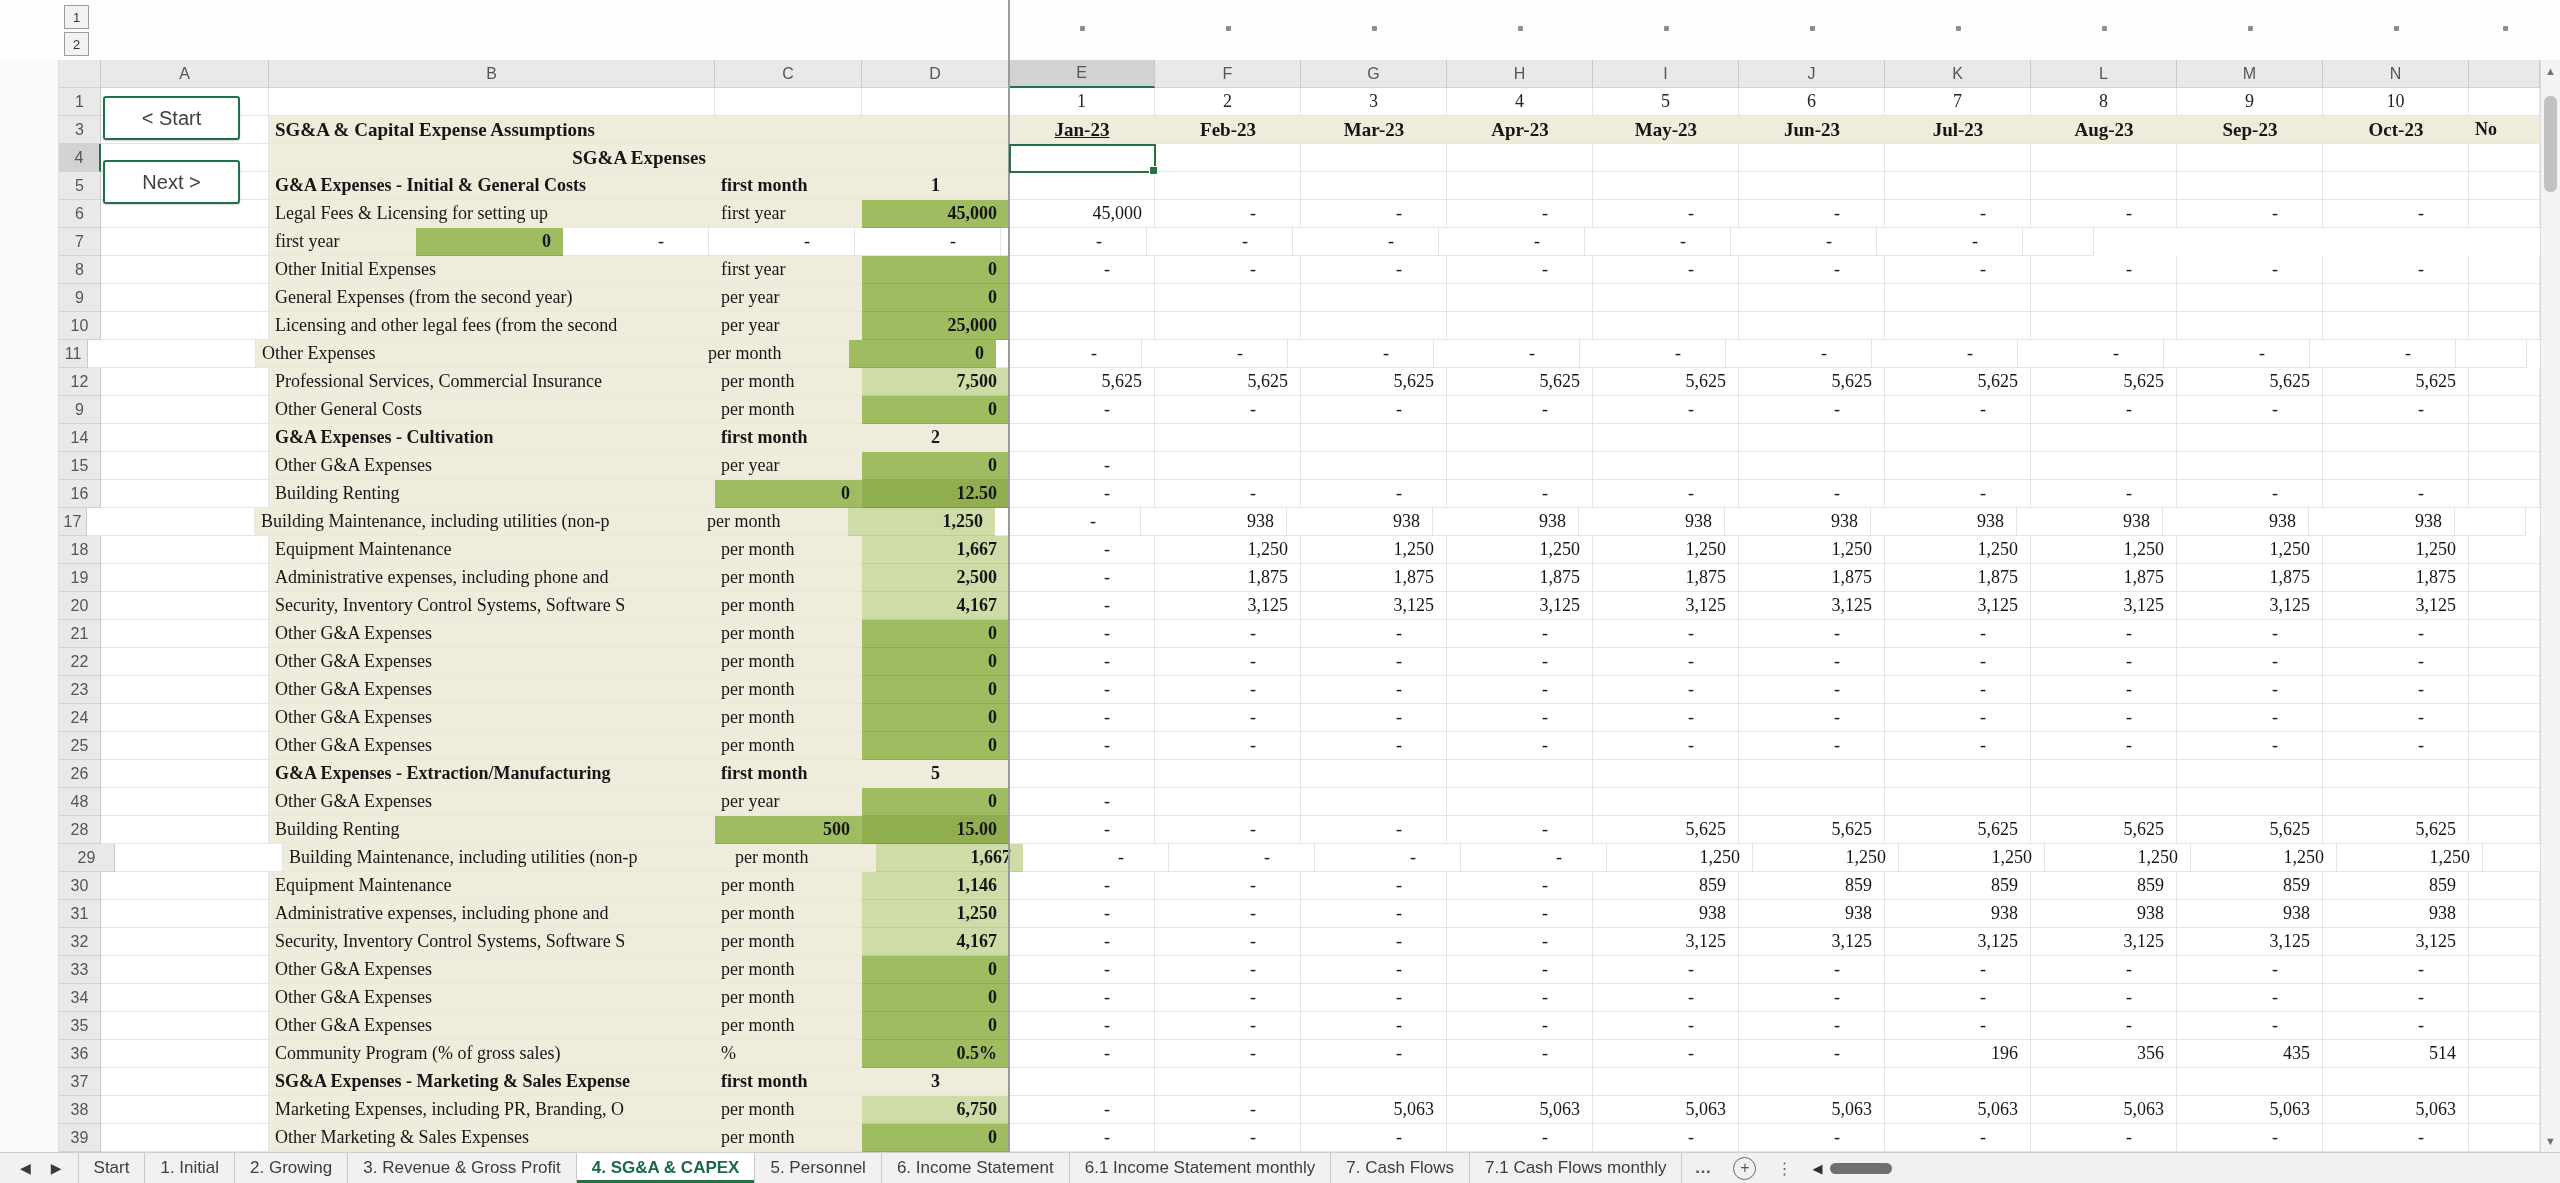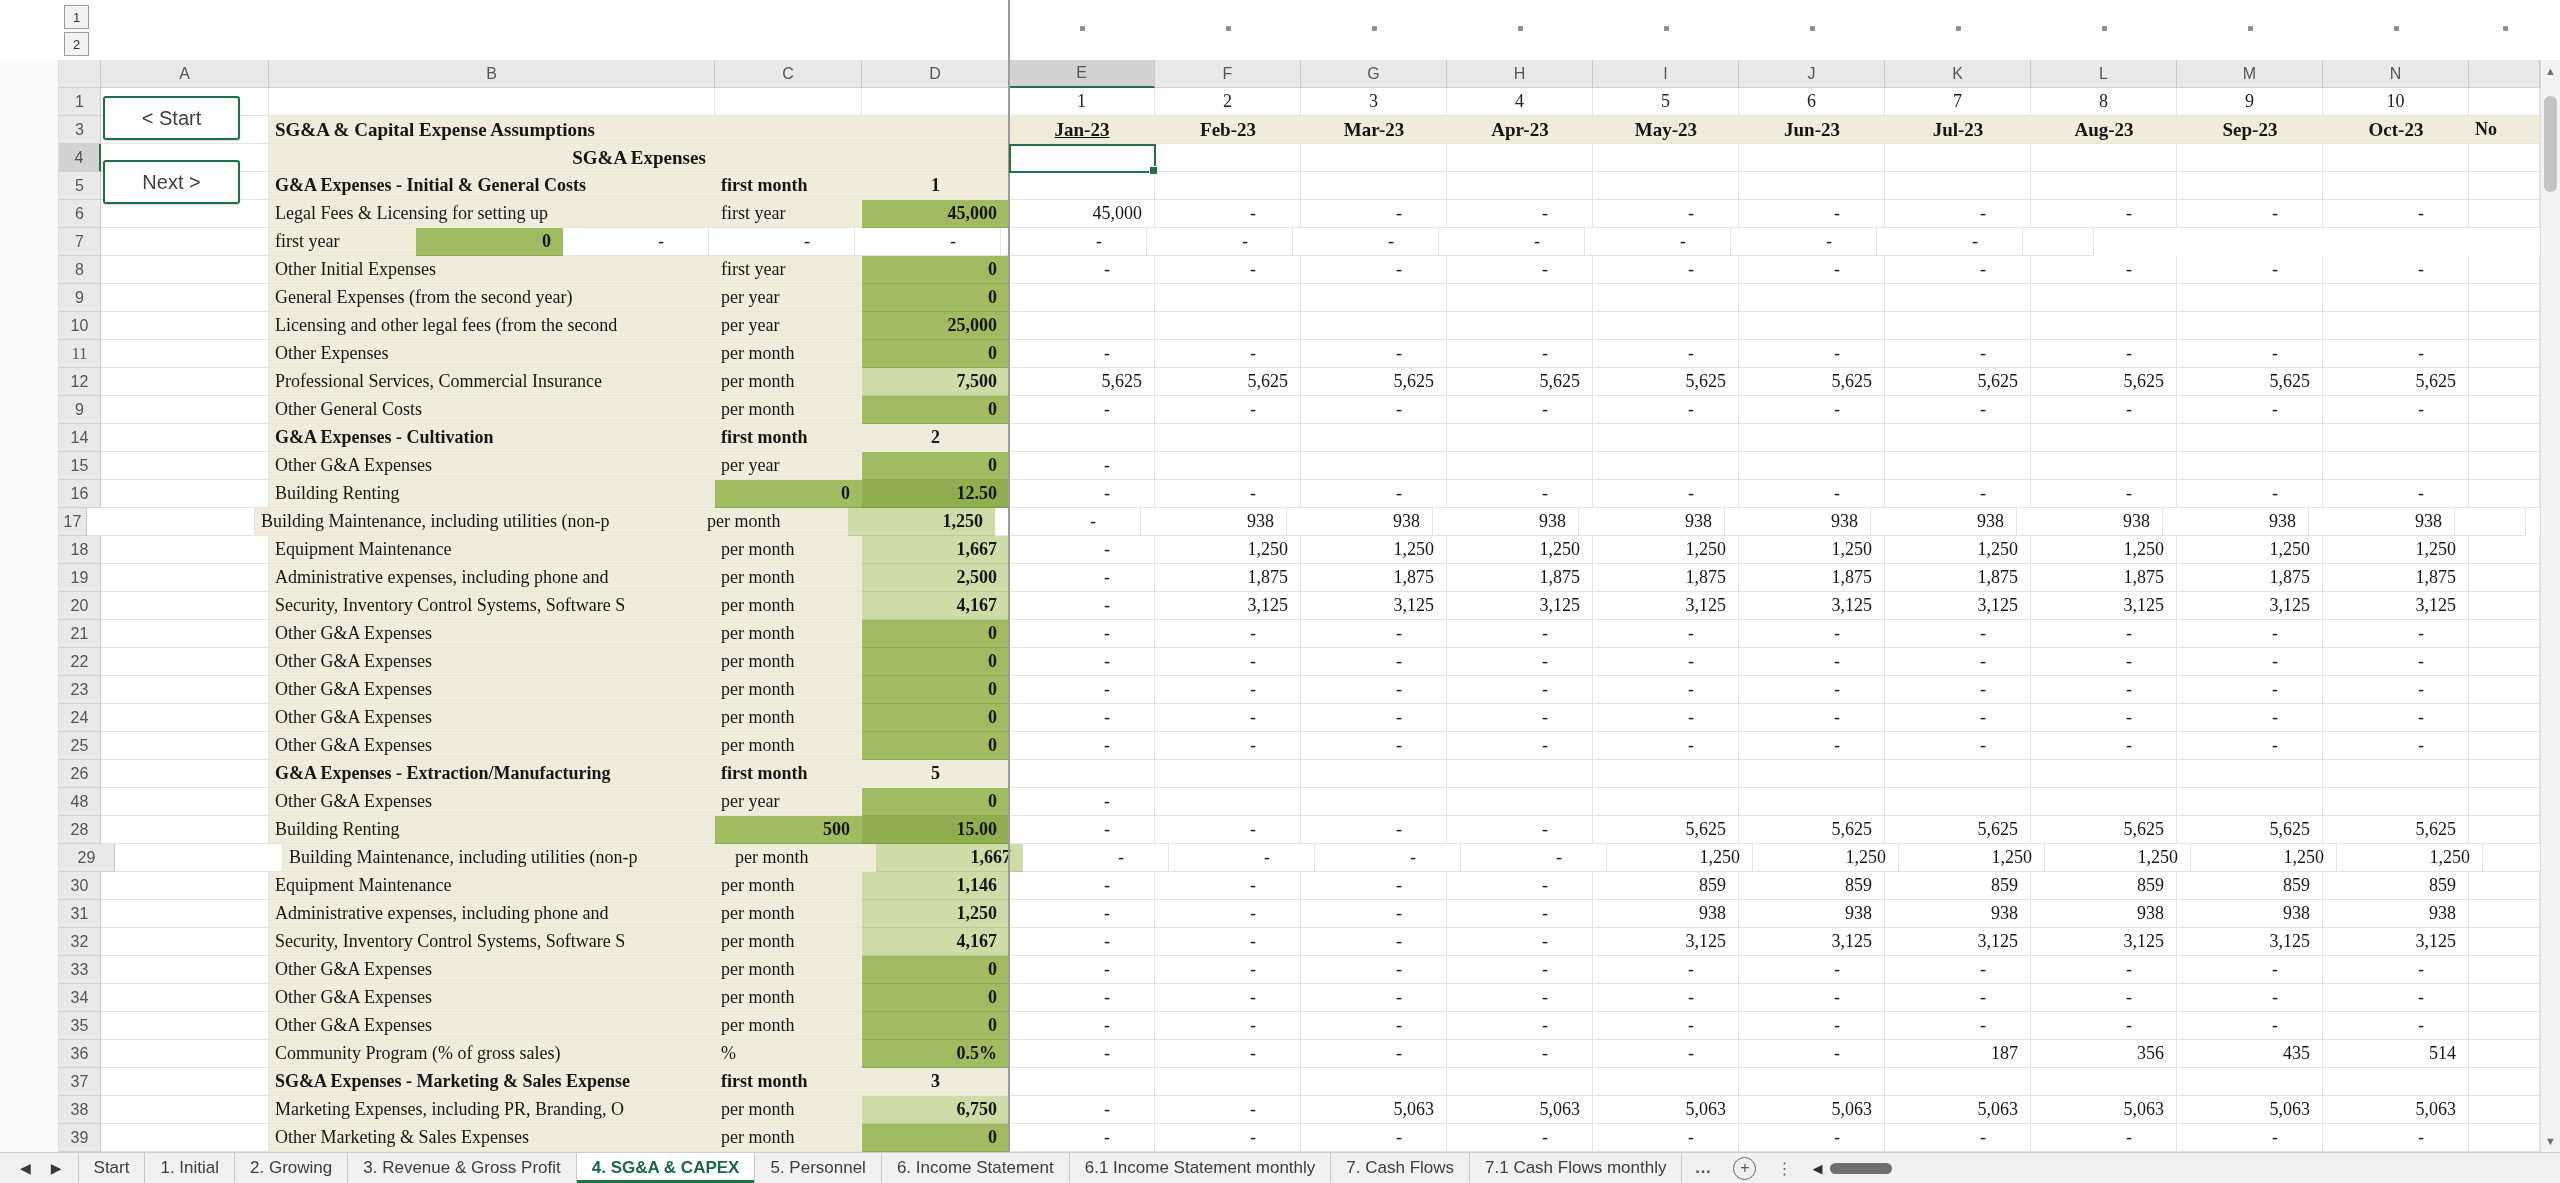--- a/index.html
+++ b/index.html
@@ -289,21 +289,21 @@
         <div class="cell white" style="width: 146px;"></div>
         <div class="cell white" style="width: 146px;"></div>
         <div class="cell white" style="width: 146px;"></div>
         <div class="cell white" style="width: 146px;"></div>
         <div class="cell white" style="width: 146px;"></div>
         <div class="cell white" style="width: 146px;"></div>
         <div class="cell white" style="width: 71px;"></div>
       </div>
       <div class="row">
         <div class="ocell" style="width: 59px;"></div>
-        <div class="rh" style="width: 42px; font-family: Liberation Serif, serif;">11</div>
+        <div class="rh" style="width: 29px;">11</div>
         <div class="cell white" style="width: 168px;"></div>
         <div class="cell beige lpad" style="width: 446px;">Other Expenses</div>
         <div class="cell beige lpad" style="width: 147px;">per month</div>
         <div class="cell green num bold" style="width: 147px;">0</div>
         <div class="cell white dash" style="width: 146px;">-</div>
         <div class="cell white dash" style="width: 146px;">-</div>
         <div class="cell white dash" style="width: 146px;">-</div>
         <div class="cell white dash" style="width: 146px;">-</div>
         <div class="cell white dash" style="width: 146px;">-</div>
         <div class="cell white dash" style="width: 146px;">-</div>
@@ -775,21 +775,21 @@
         <div class="cell white" style="width: 168px;"></div>
         <div class="cell beige lpad" style="width: 446px;">Community Program (% of gross sales)</div>
         <div class="cell beige lpad" style="width: 147px;">%</div>
         <div class="cell green num bold" style="width: 147px;">0.5%</div>
         <div class="cell white dash" style="width: 146px;">-</div>
         <div class="cell white dash" style="width: 146px;">-</div>
         <div class="cell white dash" style="width: 146px;">-</div>
         <div class="cell white dash" style="width: 146px;">-</div>
         <div class="cell white dash" style="width: 146px;">-</div>
         <div class="cell white dash" style="width: 146px;">-</div>
-        <div class="cell white num" style="width: 146px;">187</div>
+        <div class="cell white num" style="width: 146px;">196</div>
         <div class="cell white num" style="width: 146px;">356</div>
         <div class="cell white num" style="width: 146px;">435</div>
         <div class="cell white num" style="width: 146px;">514</div>
         <div class="cell white" style="width: 71px;"></div>
       </div>
       <div class="row">
         <div class="ocell" style="width: 59px;"></div>
         <div class="rh" style="width: 42px;">37</div>
         <div class="cell white" style="width: 168px;"></div>
         <div class="cell beige lpad bold" style="width: 446px;">SG&amp;A Expenses - Marketing &amp; Sales Expense</div>

